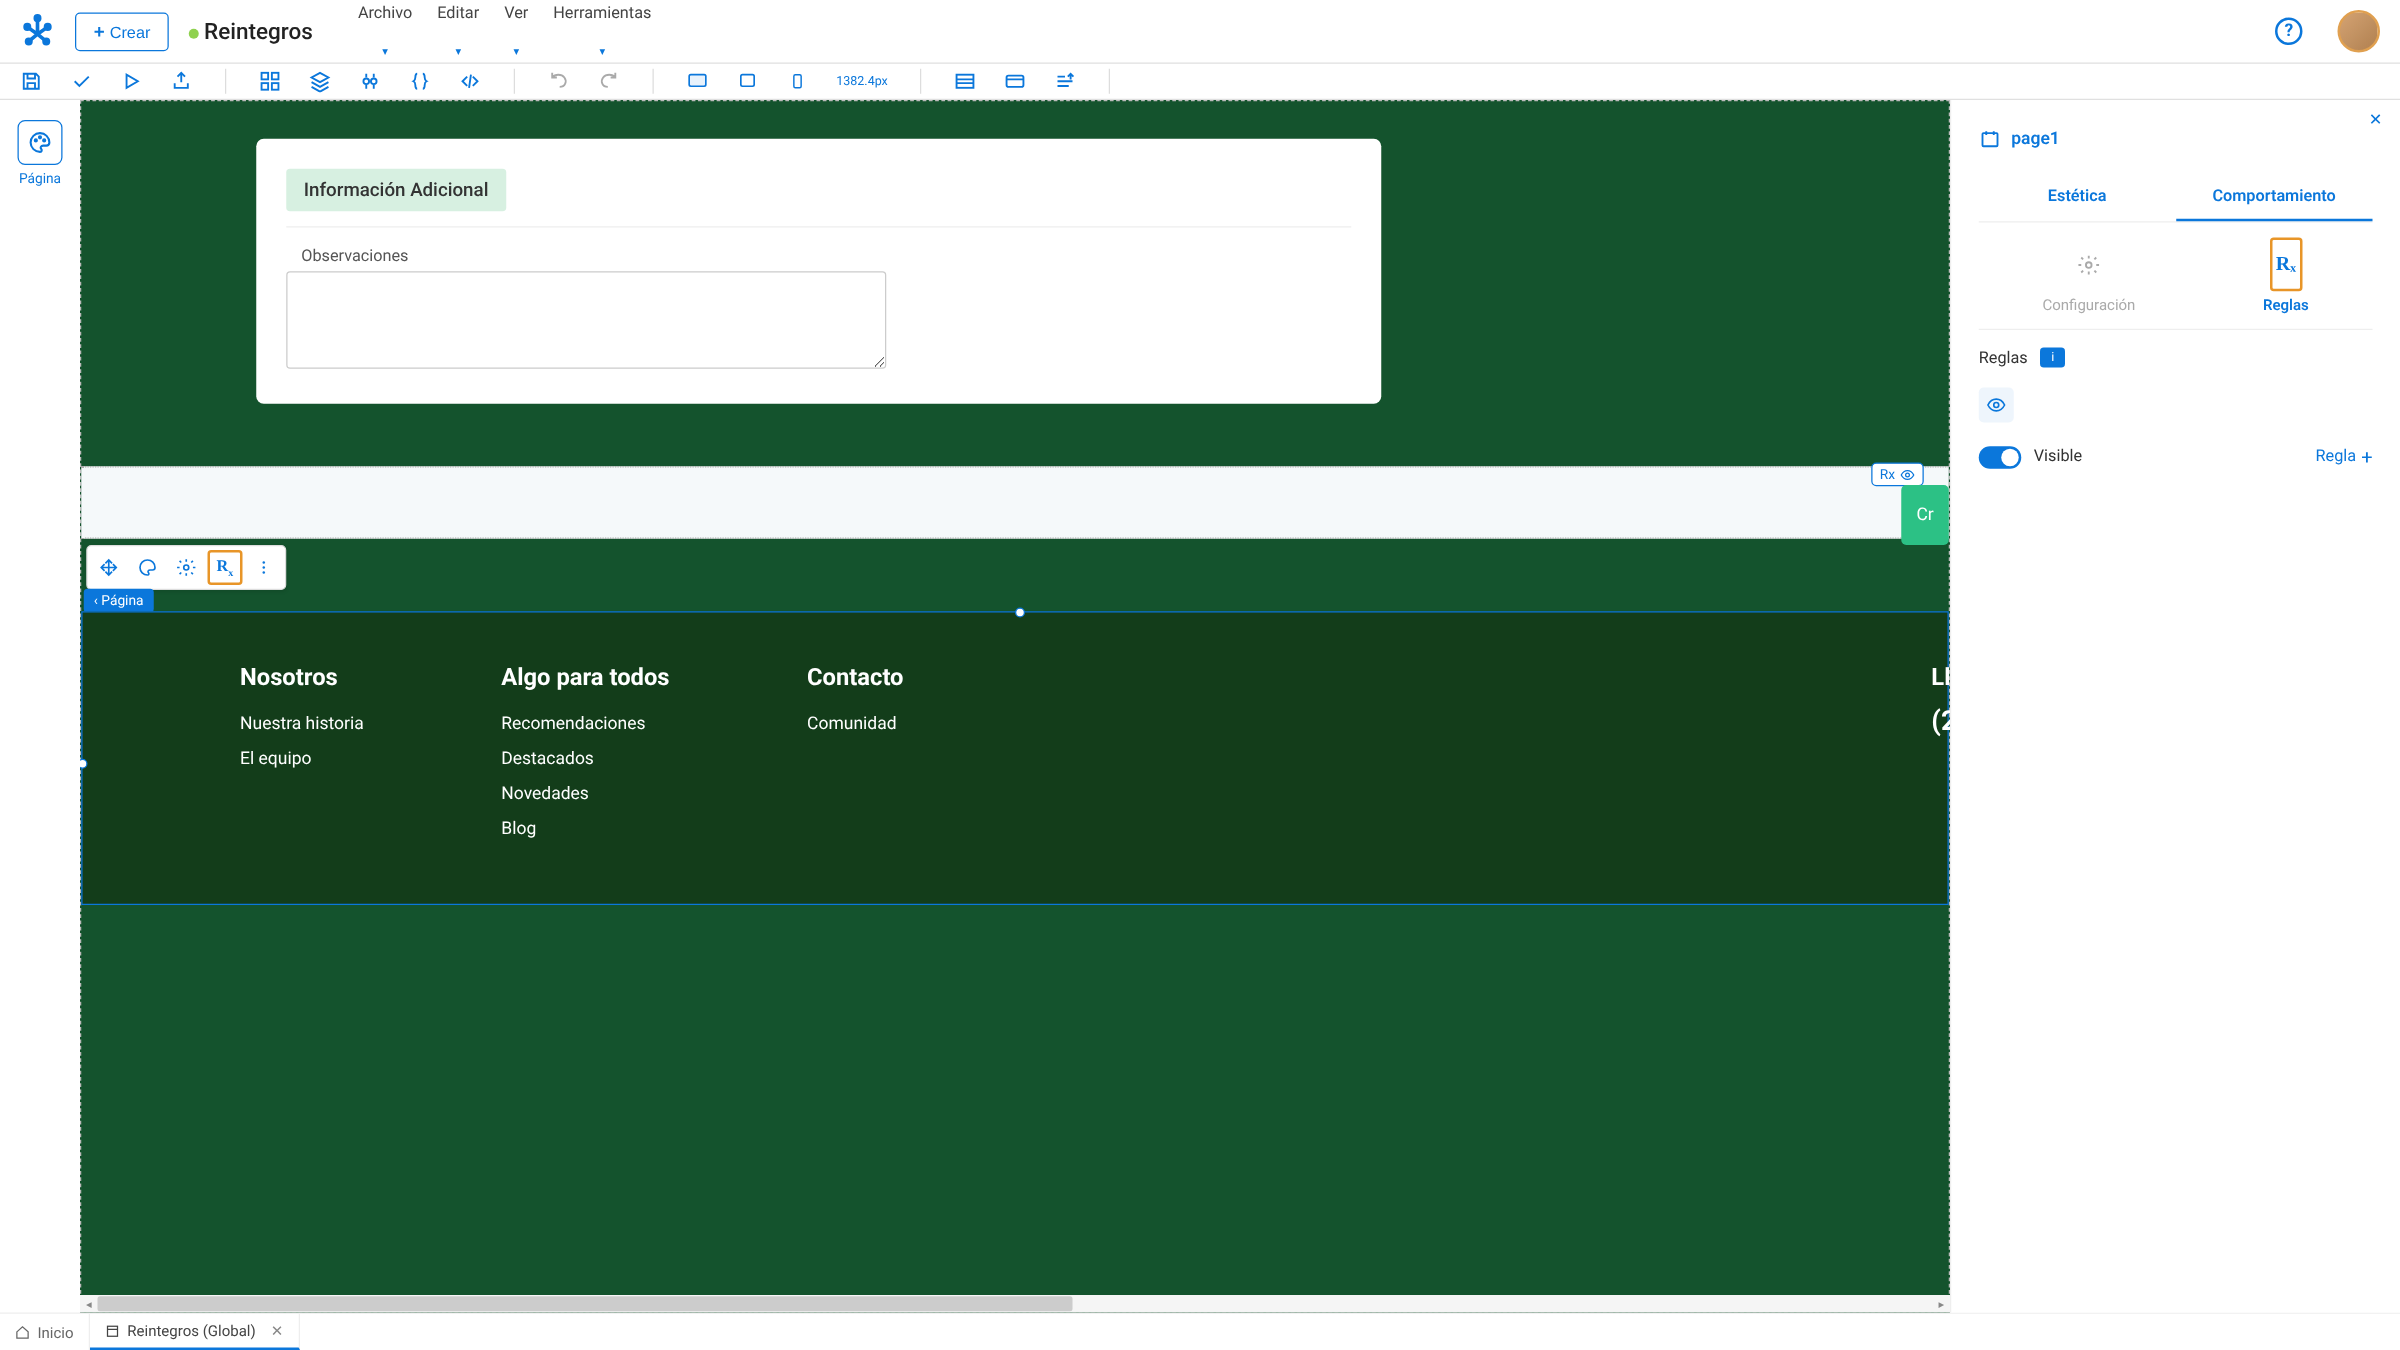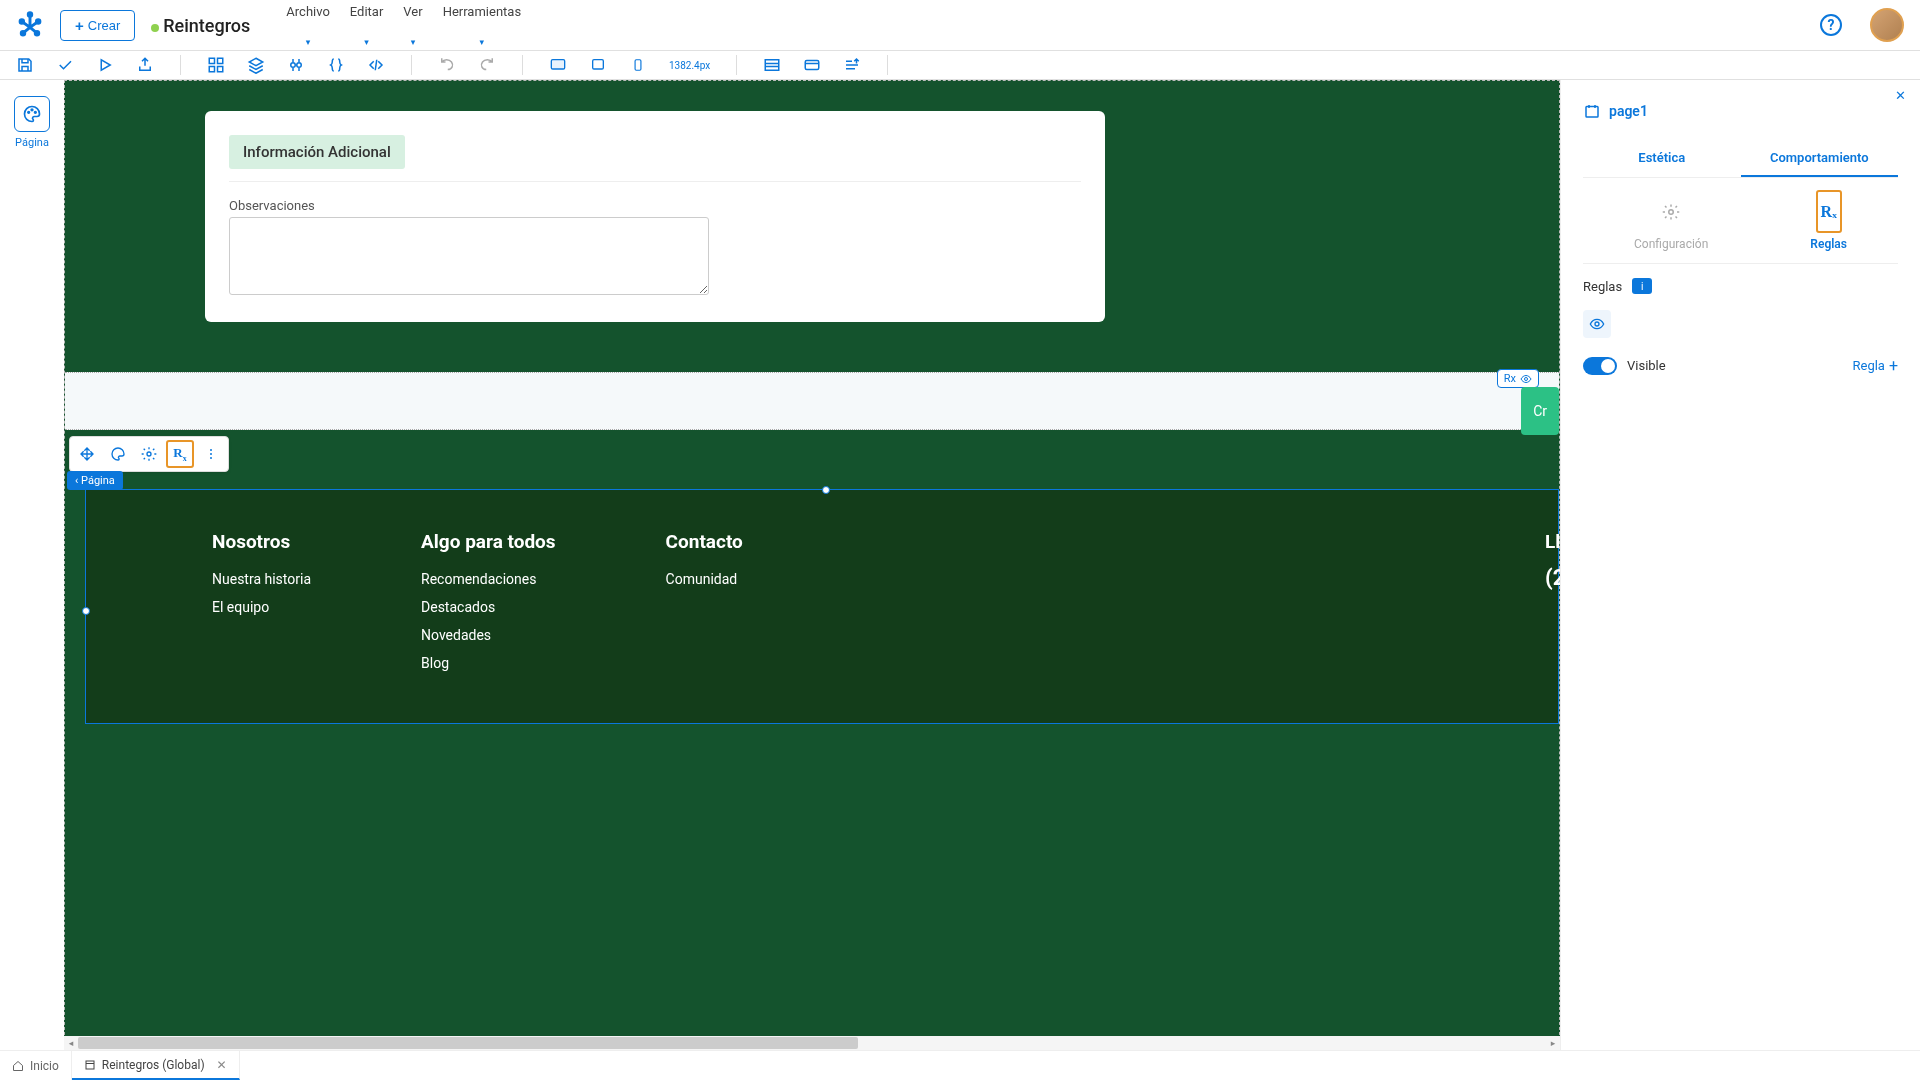--- a/index.html
+++ b/index.html
@@ -20,30 +20,30 @@
 .tb-muted { color: #aaa; }
 .tb-text { color: #0b77db; font-size: 10px; }
 .main { display: flex; height: calc(100vh - 51px - 29px - 30px); }
 .left-rail { width: 64px; padding-top: 16px; display: flex; flex-direction: column; align-items: center; }
 .palette-btn { width: 36px; height: 36px; border: 1px solid #0b77db; border-radius: 6px; display: flex; align-items: center; justify-content: center; color: #0b77db; cursor: pointer; background: #fff; }
 .palette-label { font-size: 11px; color: #0b77db; margin-top: 4px; }
 .canvas-wrap { flex: 1; background: #14532d; position: relative; overflow: hidden; }
 .canvas-inner { position: absolute; left: 0; right: 0; top: 0; bottom: 0; border: 1px dashed #bbb; }
 .form-card { background: #fff; border-radius: 6px; margin: 30px 0 0 140px; padding: 24px; width: 900px; position: relative; }
 .section-title { background: #d7f0e1; padding: 8px 14px; font-size: 15px; font-weight: 500; color: #333; display: inline-block; border-radius: 3px; }
-.field-label { font-size: 13px; color: #555; margin: 16px 0 4px 0; }
+.field-label { font-size: 13px; color: #555; margin: 16px 0 4px 12px; }
 .textarea { width: 480px; height: 78px; border: 1px solid #ccc; border-radius: 3px; resize: both; }
 .dotted-band { border-top: 1px dotted #aaa; border-bottom: 1px dotted #aaa; margin-top: 50px; height: 58px; position: relative; background: #f5f9fa; }
 .green-btn { position: absolute; right: 0; top: 14px; background: #2cc185; color: #fff; padding: 16px 12px; border-radius: 4px; font-size: 14px; }
 .rx-badge { position: absolute; right: 20px; top: -4px; background: #fff; border: 1px solid #0b77db; border-radius: 4px; padding: 2px 6px; display: flex; align-items: center; gap: 4px; color: #0b77db; font-size: 11px; }
 .floating-toolbar { position: absolute; left: 4px; top: 355px; background: #fff; border: 1px solid #ddd; border-radius: 4px; display: flex; padding: 3px; gap: 3px; box-shadow: 0 1px 3px rgba(0,0,0,0.1); }
 .ft-btn { width: 28px; height: 28px; display: flex; align-items: center; justify-content: center; color: #0b77db; cursor: pointer; border-radius: 3px; }
 .ft-btn.active { border: 2px solid #e89528; }
 .breadcrumb-tag { position: absolute; left: 2px; top: 390px; background: #0b77db; color: #fff; padding: 3px 8px; border-radius: 3px; font-size: 11px; }
-.footer-block { position: absolute; left: 0; top: 408px; right: 0; background: #133d1a; color: #fff; padding: 40px 0 40px 126px; display: flex; gap: 110px; border: 1px solid #0b77db; margin-left: 20px; }
+.footer-block { position: absolute; left: 0; top: 408px; right: 0; background: #133d1a; color: #fff; padding: 40px 0 40px 126px; display: flex; gap: 110px; border: 1px solid #0b77db; }
 .footer-col h3 { font-size: 19px; font-weight: bold; margin-bottom: 18px; }
 .footer-col a { display: block; color: #fff; text-decoration: none; font-size: 14px; margin-bottom: 12px; }
 .footer-call { margin-left: auto; margin-right: -20px; font-size: 19px; font-weight: bold; }
 .footer-call .phone { font-size: 22px; margin-top: 12px; }
 .sel-handle { position: absolute; width: 8px; height: 8px; background: #fff; border: 1px solid #0b77db; border-radius: 50%; }
 .right-panel { width: 360px; border-left: 1px solid #eee; padding: 16px 22px; background: #fff; position: relative; }
 .panel-close { position: absolute; right: 14px; top: 8px; color: #0b77db; cursor: pointer; font-size: 13px; }
 .panel-title { display: flex; align-items: center; gap: 8px; color: #0b77db; font-weight: 600; font-size: 14px; margin-top: 6px; margin-bottom: 20px; }
 .panel-tabs { display: flex; border-bottom: 1px solid #eee; }
 .panel-tab { flex: 1; text-align: center; padding: 10px 0; color: #0b77db; font-weight: 600; cursor: pointer; font-size: 13px; }

